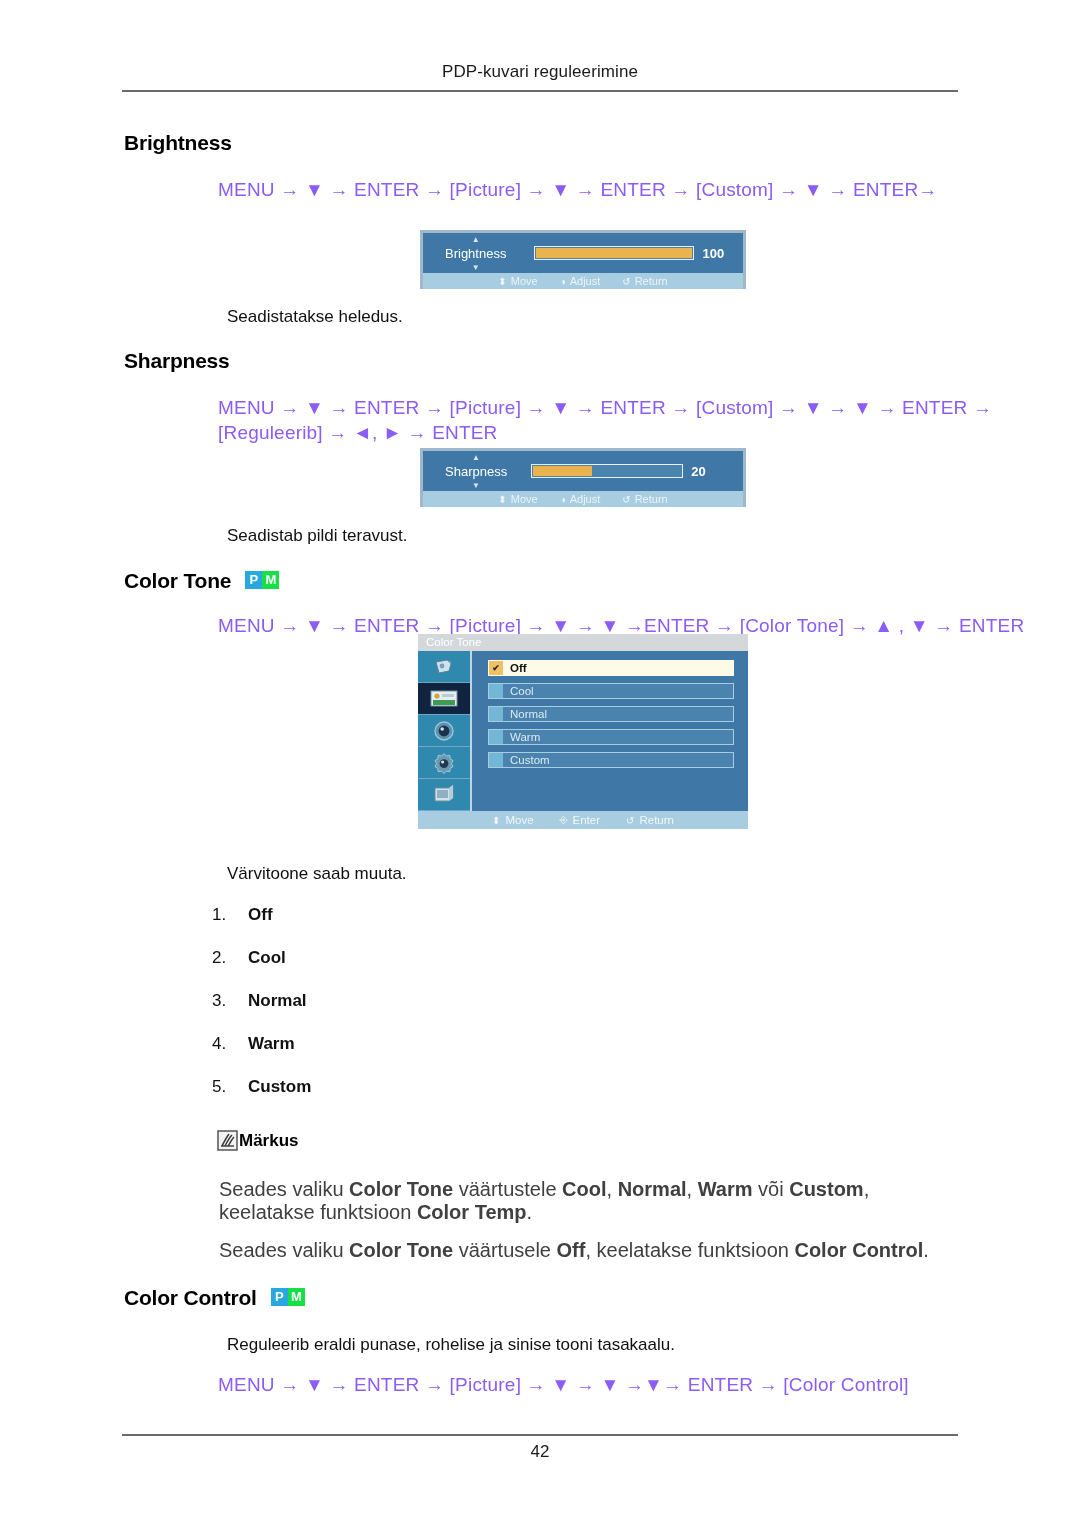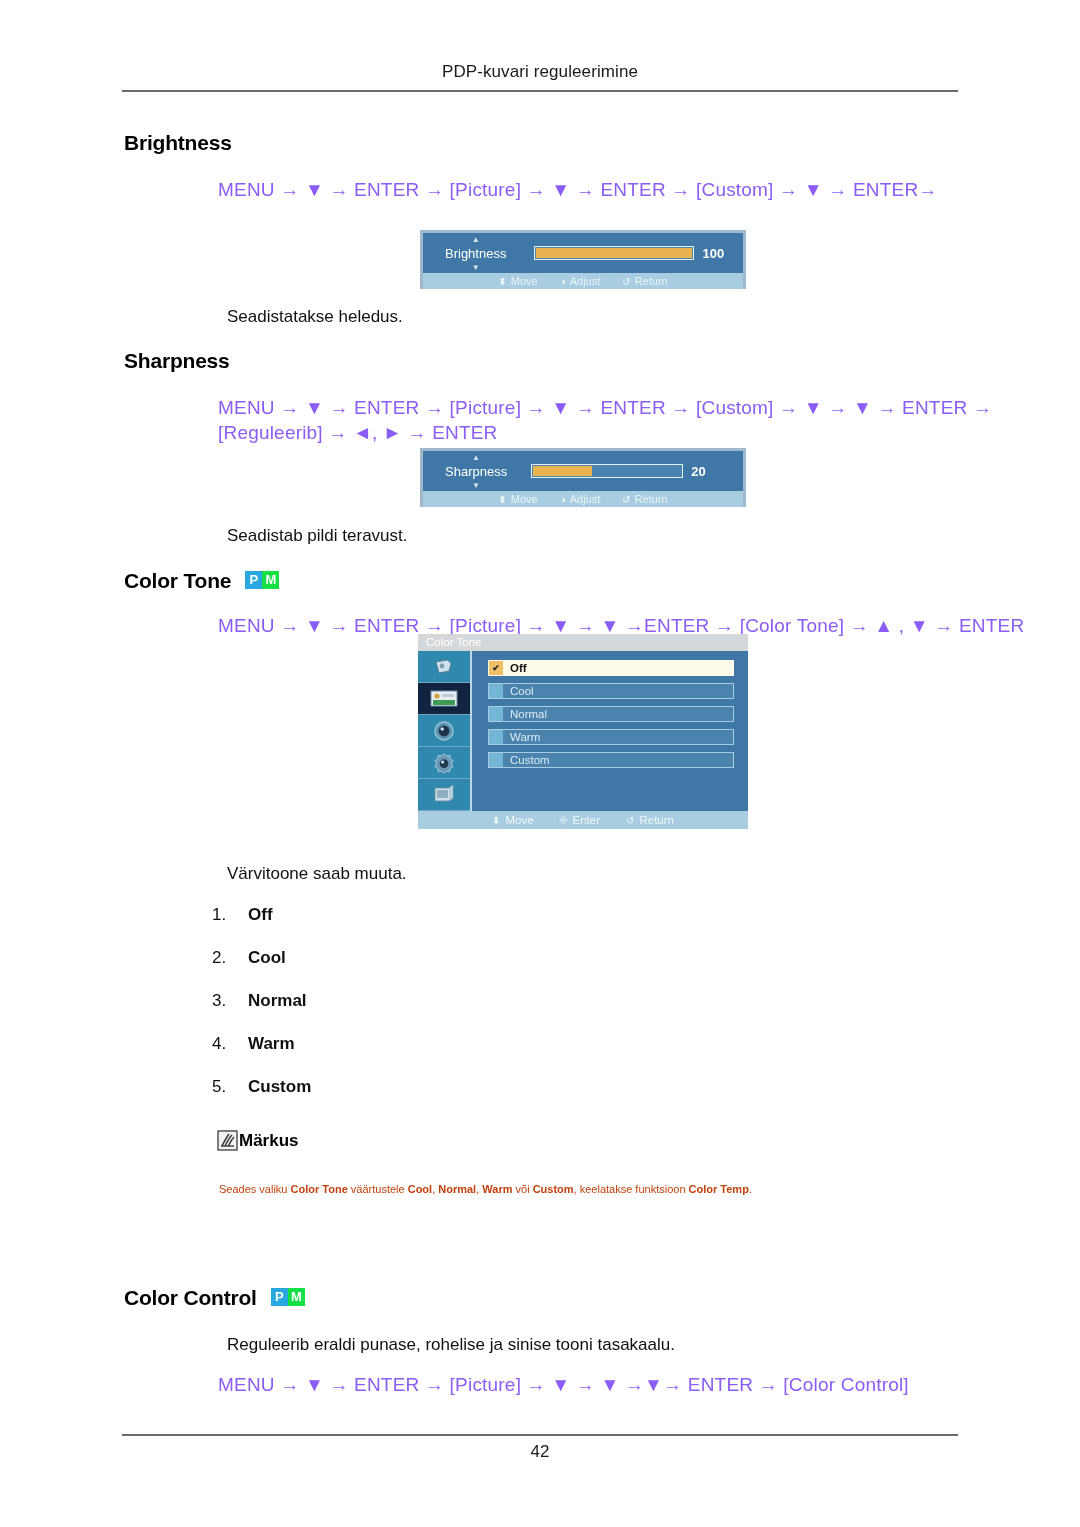--- a/index.html
+++ b/index.html
@@ -143,23 +143,23 @@
   .note-icon {
     width: 21px;
     height: 21px;
     margin-right: 1px;
     display: inline-block;
   }
 
   .note-p {
     position: absolute;
     left: 219px;
-    font-size: 11px;
+    font-size: 20px;
     line-height: 23px;
-    color: #c2410c;
+    color: #404040;
     width: 745px;
   }
   .note-p b { font-weight: bold; }
 
   
 
   
   .osd-slider {
     position: absolute;
     background: #9fb8cc;
@@ -521,20 +521,21 @@
         <path d="M5 16 C7 12 9 8 12 4" stroke="#3a3a3a" stroke-width="1.5" fill="none"></path>
         <path d="M8 16 C10 12 12 8 15 5" stroke="#3a3a3a" stroke-width="1.5" fill="none"></path>
         <path d="M11 16 C13 13 15 9 17 7" stroke="#3a3a3a" stroke-width="1.5" fill="none"></path>
         <path d="M4 16 L17 16" stroke="#3a3a3a" stroke-width="1.4"></path>
       </svg>
     </span>
     <span>Märkus</span>
   </div>
 
   <div class="note-p" style="top:1178px;" id="note-p1">Seades valiku <b>Color Tone</b> väärtustele <b>Cool</b>, <b>Normal</b>, <b>Warm</b> või <b>Custom</b>, keelatakse funktsioon <b>Color Temp</b>.</div>
+  <div class="note-p" style="top:1239px;" id="note-p2">Seades valiku <b>Color Tone</b> väärtusele <b>Off</b>, keelatakse funktsioon <b>Color Control</b>.</div>
 
   <div class="h-section" style="top:1284px;">
     <span>Color Control</span><span class="badges"><span class="badge p">P</span><span class="badge m">M</span></span>
   </div>
 
   <div class="btext" style="top:1333px;">Reguleerib eraldi punase, rohelise ja sinise tooni tasakaalu.</div>
 
   <div class="navpath" style="top:1372px;">
     <div>MENU → ▼ → ENTER → [Picture] → ▼ → ▼ →▼→ ENTER → [Color Control]</div>
   </div>

